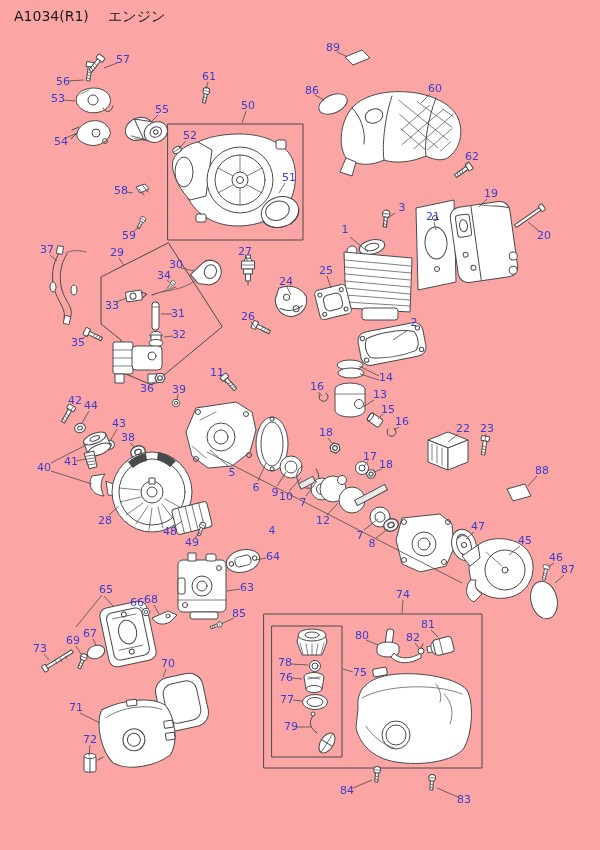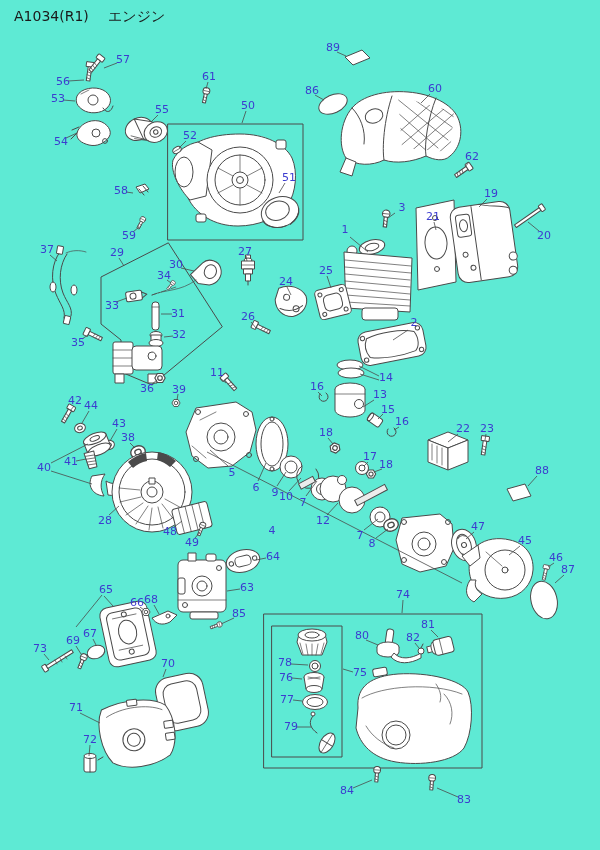--- a/index.html
+++ b/index.html
@@ -1,16 +1,16 @@
 <!DOCTYPE html>
 <html><head>
 <meta charset="utf-8">
 <style>
   html,body{margin:0;padding:0;background:#fff;}
-  #stage{position:relative;width:600px;height:850px;background:#5eead4;overflow:hidden;}
+  #stage{position:relative;width:600px;height:850px;background:#fca5a5;overflow:hidden;}
   svg{display:block;}
   .ln{fill:none;stroke:#4a4a4a;stroke-width:1;stroke-linejoin:round;stroke-linecap:round;}
   .fw{fill:#ffffff;stroke:#4a4a4a;stroke-width:1;stroke-linejoin:round;}
   .fg{fill:#ececec;stroke:#4a4a4a;stroke-width:1;stroke-linejoin:round;}
   .fd{fill:#4a4a4a;stroke:none;}
   .thin{stroke-width:.7;}
   .title{font:14px "DejaVu Sans",sans-serif;fill:#1a1a1a;}
   .plabel{font:11px "DejaVu Sans",sans-serif;dominant-baseline:middle;}
 </style>
 </head>

